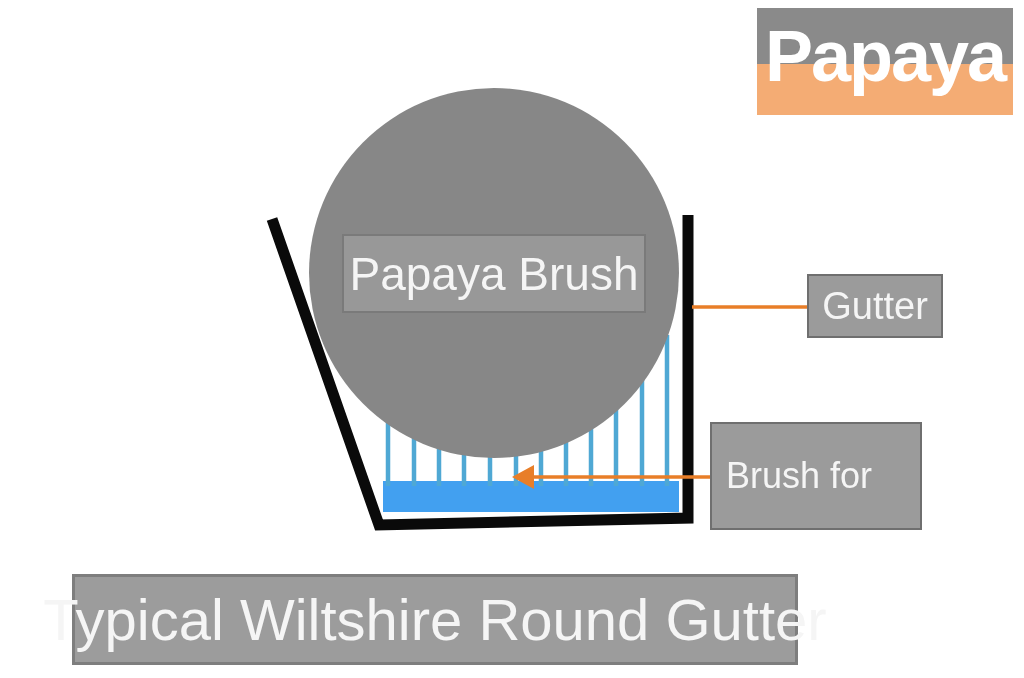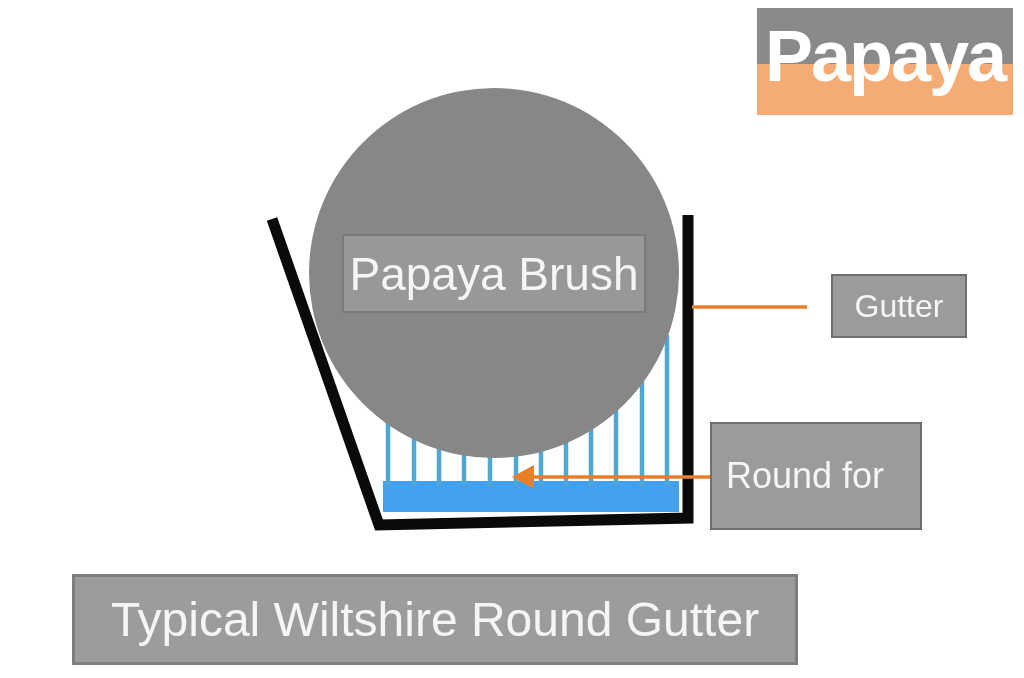--- a/index.html
+++ b/index.html
@@ -25,41 +25,40 @@
     box-sizing:border-box;
   }
   .brush-label{
     left:342px;top:234px;width:304px;height:79px;
     font-size:46px;
     background:#989898;
     border:2px solid #7a7a7a;
   }
   .gutter-label{
     left:807px;top:274px;width:136px;height:64px;
-    font-size:32px;
-    margin-left:24px;
+    font-size:38px;
   }
   .room-label{
     left:710px;top:422px;width:212px;height:108px;
     font-size:36px;line-height:44px;
     justify-content:flex-start;
     padding-left:14px;
     flex-direction:column;align-items:flex-start;justify-content:center;
   }
   .room-label span{display:block;}
 
   
   .titlebar{
     position:absolute;
     left:72px;top:574px;width:726px;height:91px;
     background:var(--titleFill);
     border:3px solid var(--titleBorder);
     box-sizing:border-box;
     color:var(--text);
-    font-size:48px;
+    font-size:58px;
     display:flex;align-items:center;justify-content:center;
     white-space:nowrap;
     text-align:center;
   }
 
   
   .logo{
     position:absolute;left:757px;top:8px;width:256px;height:107px;
   }
   .logo-gray{position:absolute;left:0;top:0;width:256px;height:56px;background:var(--logoGray);}
@@ -109,21 +108,21 @@
 
   <div class="gray-box brush-label">
     <span>Papaya Brush</span>
   </div>
 
   <div class="gray-box gutter-label">
     <span>Gutter</span>
   </div>
 
   <div class="gray-box room-label">
-    <span>Round for</span>
+    <span>Brush for</span>
   </div>
 
   <div class="titlebar">
     <span>Typical Wiltshire Round Gutter</span>
   </div>
 
   <div class="logo">
     <div class="logo-gray"></div>
     <div class="logo-orange"></div>
     <span class="logo-text">Papaya</span>

